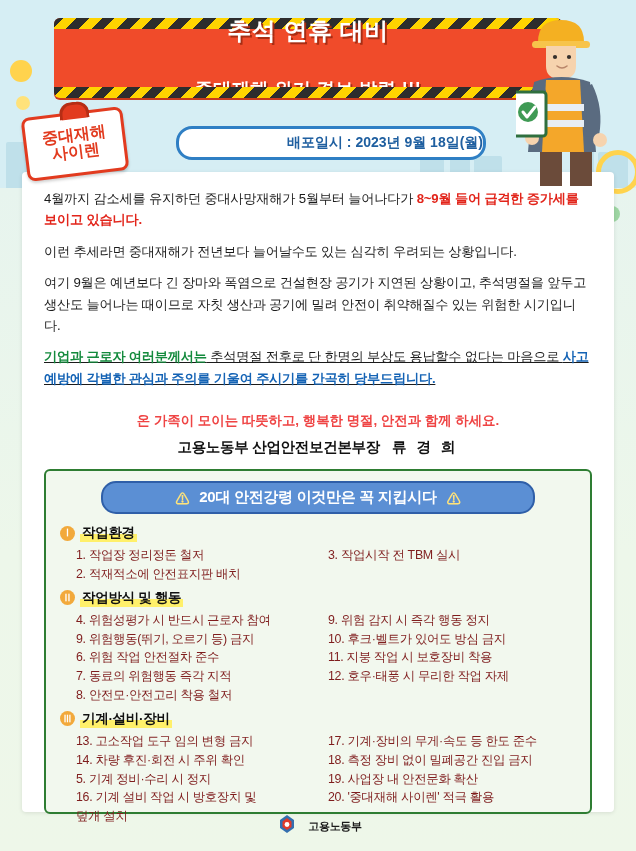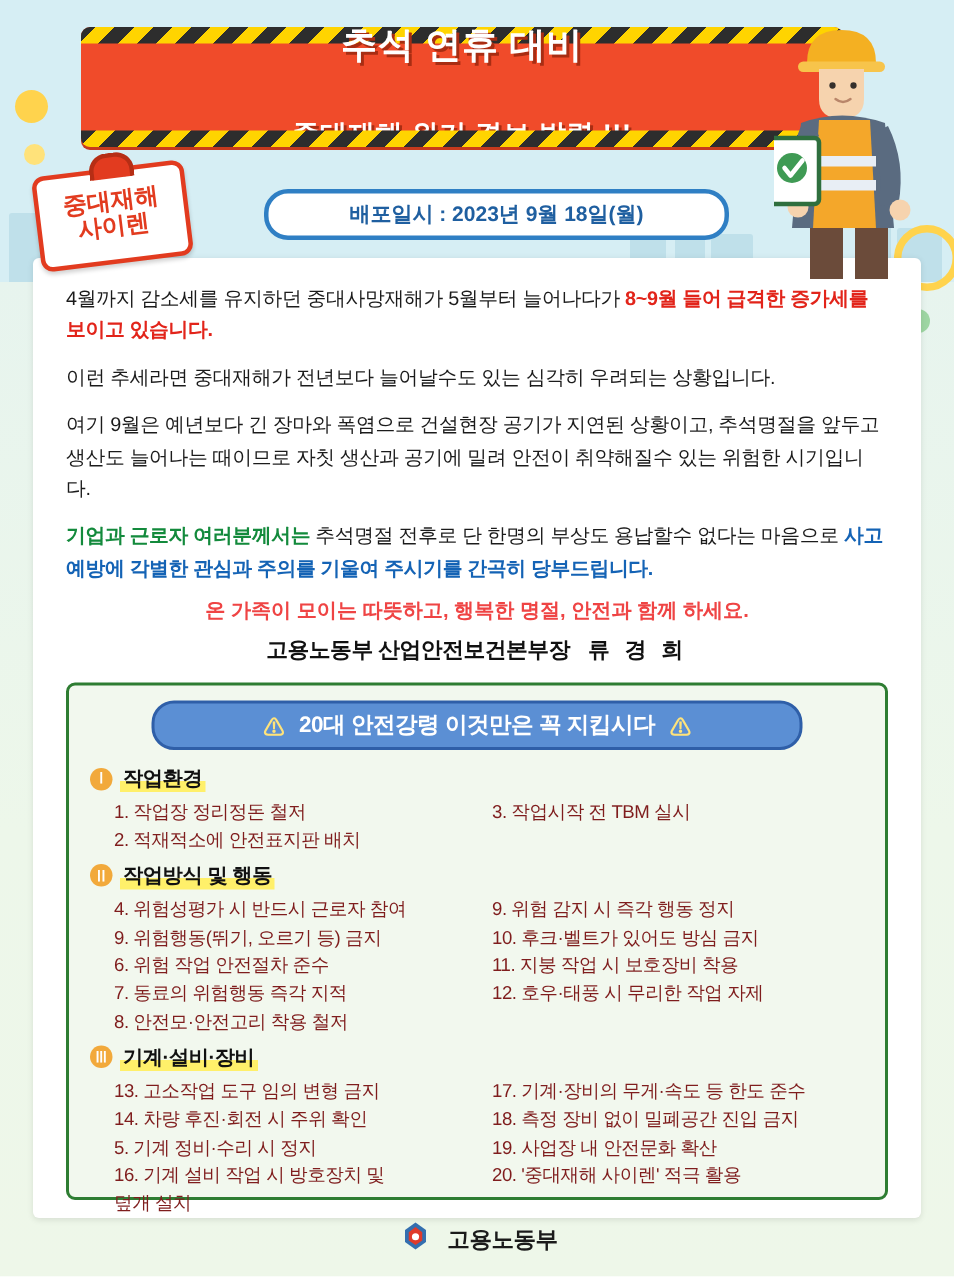--- a/index.html
+++ b/index.html
@@ -138,21 +138,21 @@
   
   .date-pill {
     position: absolute;
     left: 176px; top: 126px;
     width: 304px; height: 28px;
     background: #ffffff;
     border: 3px solid #2f7fc4;
     border-radius: 16px;
     display: flex;
     align-items: center;
-    justify-content: center;
+    justify-content: flex-end;
     z-index: 5;
   }
   .date-pill span {
     color: #1f5fa0;
     font-size: 14px;
     font-weight: bold;
   }
 
   
   .worker {
@@ -174,21 +174,21 @@
     padding: 16px 22px 10px 22px;
   }
 
   .para {
     font-size: 13.2px;
     line-height: 1.62;
     color: #1b1b1b;
     margin: 0 0 10px 0;
     letter-spacing: -0.2px;
   }
-  .para.tight { margin-bottom: 9px; }
+  .para.tight { margin-bottom: 23px; text-decoration: underline; }
   .hl-red { color: #e2241a; font-weight: bold; }
   .hl-green { color: #138a3c; font-weight: bold; }
   .hl-blue { color: #1463b5; font-weight: bold; }
 
   .slogan {
     text-align: center;
     color: #ef4444;
     font-size: 13.4px;
     font-weight: bold;
     margin: 6px 0 8px 0;
@@ -286,21 +286,21 @@
     display: flex;
     align-items: center;
     justify-content: center;
     gap: 8px;
   }
   .molab-mark {
     width: 26px; height: 26px;
     position: relative;
   }
   .footer-text {
-    font-size: 15px;
+    font-size: 11px;
     color: #1b1b1b;
     font-weight: bold;
     letter-spacing: -0.3px;
   }
 </style>
 </head>
 <body>
 
 <div class="poster">
 

